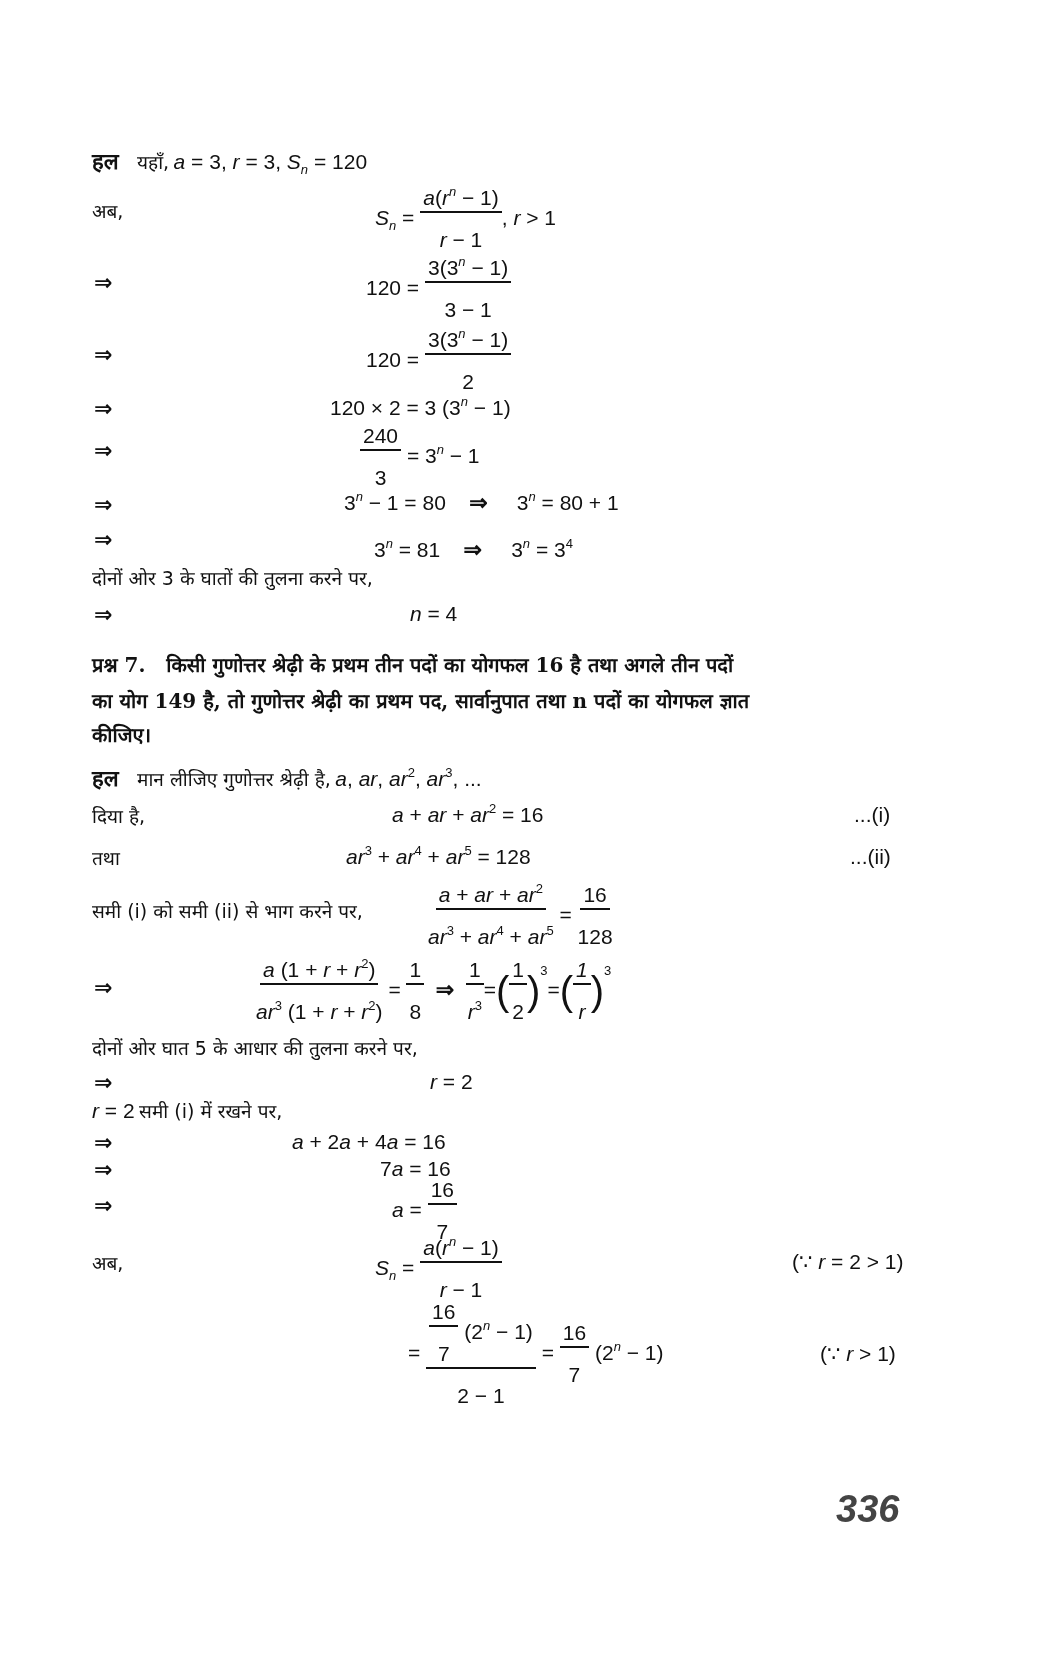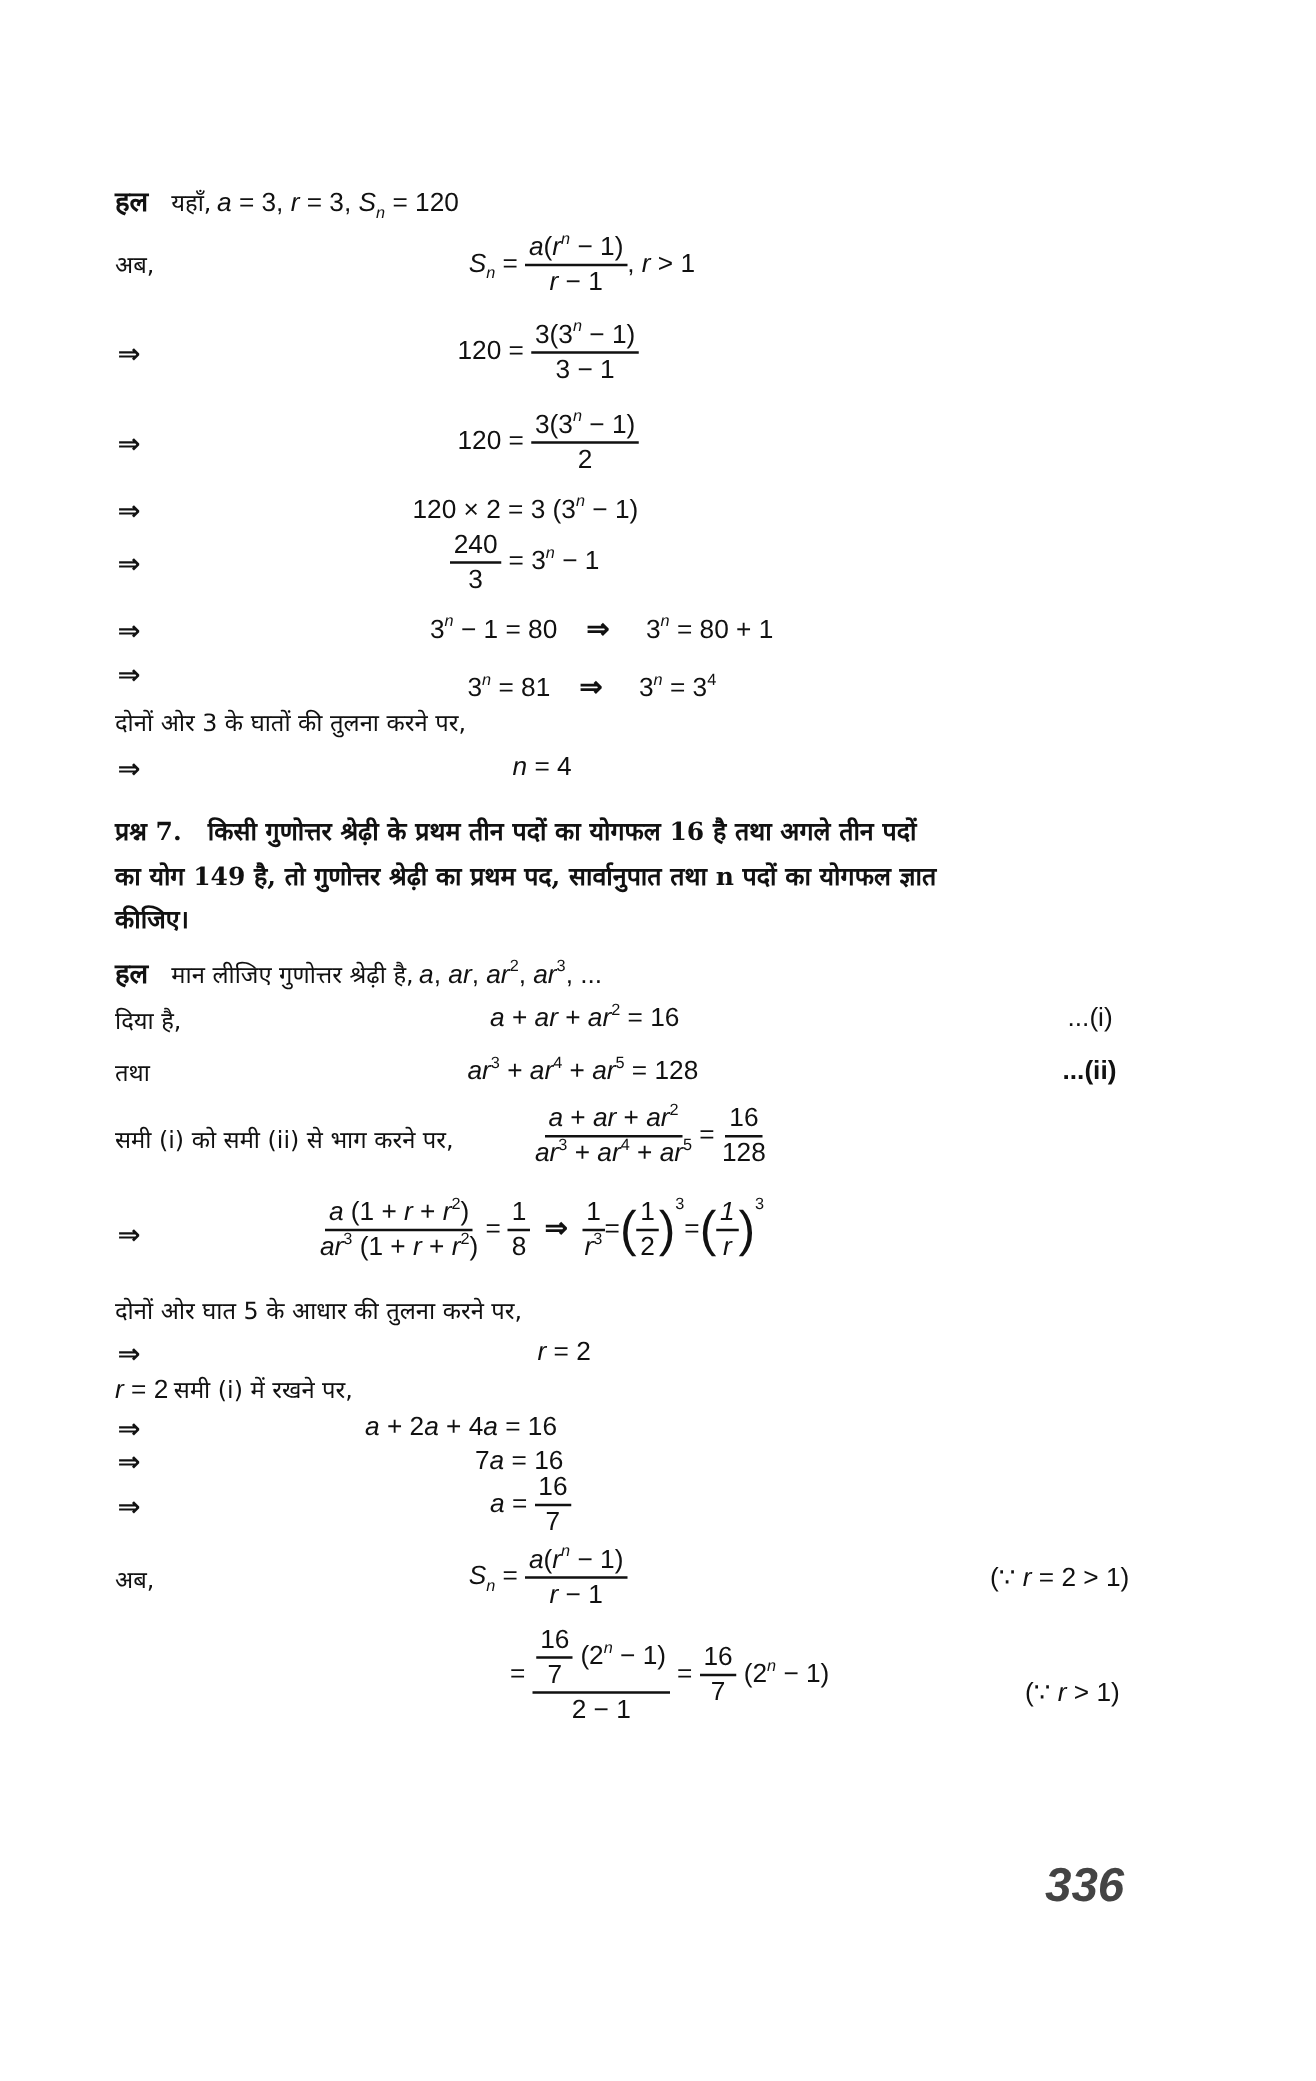--- a/index.html
+++ b/index.html
@@ -6,21 +6,21 @@
   body { width: 1053px; height: 1665px; position: relative; overflow: hidden;
          font-family: "Liberation Sans", "DejaVu Sans", sans-serif; color: #111; }
   .abs { position: absolute; white-space: nowrap; }
   .hi { font-family: "DejaVu Sans", sans-serif; font-size: 19px; }
   .bold { font-weight: bold; }
   .math { font-family: "Liberation Sans", sans-serif; font-size: 21px; }
   i, .it { font-style: italic; }
   .arrow { font-size: 22px; font-weight: bold; }
   .frac { display: inline-flex; flex-direction: column; align-items: center; vertical-align: middle; }
   .frac .num { border-bottom: 2px solid #111; padding: 0 3px 1px; line-height: 24px; }
-  .frac .den { padding-top: 1px; line-height: 24px; }
+  .frac .den { padding-top: 15px; line-height: 24px; }
   sup { font-size: 13px; vertical-align: 9px; line-height: 0; }
   sub { font-size: 13px; vertical-align: -5px; line-height: 0; }
   .paren { font-size: 40px; font-weight: lighter; vertical-align: middle; line-height: 1; }
   .qtext { font-family: "DejaVu Serif", serif; font-weight: bold; font-size: 20px; line-height: 40px; }
   .pagenum { font-family: "Liberation Sans", sans-serif; font-weight: bold; font-style: italic;
              font-size: 38px; color: #444; }
 </style>
 </head>
 <body>
 
@@ -96,24 +96,24 @@
   <span class="math"><i>a</i>, <i>ar</i>, <i>ar</i><sup>2</sup>, <i>ar</i><sup>3</sup>, ...</span>
 </div>
 
 <div class="abs hi" style="left:92px;top:803px;">दिया है,</div>
 <div class="abs math" style="left:392px;top:803px;">
   <i>a</i> + <i>ar</i> + <i>ar</i><sup>2</sup> = 16
 </div>
 <div class="abs math" style="left:854px;top:803px;">...(i)</div>
 
 <div class="abs hi" style="left:92px;top:845px;">तथा</div>
-<div class="abs math" style="left:346px;top:845px;margin-left:28px;">
+<div class="abs math" style="left:346px;top:845px;">
   <i>ar</i><sup>3</sup> + <i>ar</i><sup>4</sup> + <i>ar</i><sup>5</sup> = 128
 </div>
-<div class="abs math" style="left:850px;top:845px;font-weight:bold;">...(ii)</div>
+<div class="abs math" style="left:850px;top:845px;">...(ii)</div>
 
 <div class="abs hi" style="left:92px;top:898px;">समी (i) को समी (ii) से भाग करने पर,</div>
 <div class="abs math" style="left:428px;top:883px;">
   <span class="frac">
       <span class="num"><i>a</i> + <i>ar</i> + <i>ar</i><sup>2</sup></span>
       <span class="den"><i>ar</i><sup>3</sup> + <i>ar</i><sup>4</sup> + <i>ar</i><sup>5</sup></span>
     </span> =
   <span class="frac">
       <span class="num">16</span>
       <span class="den">128</span>

